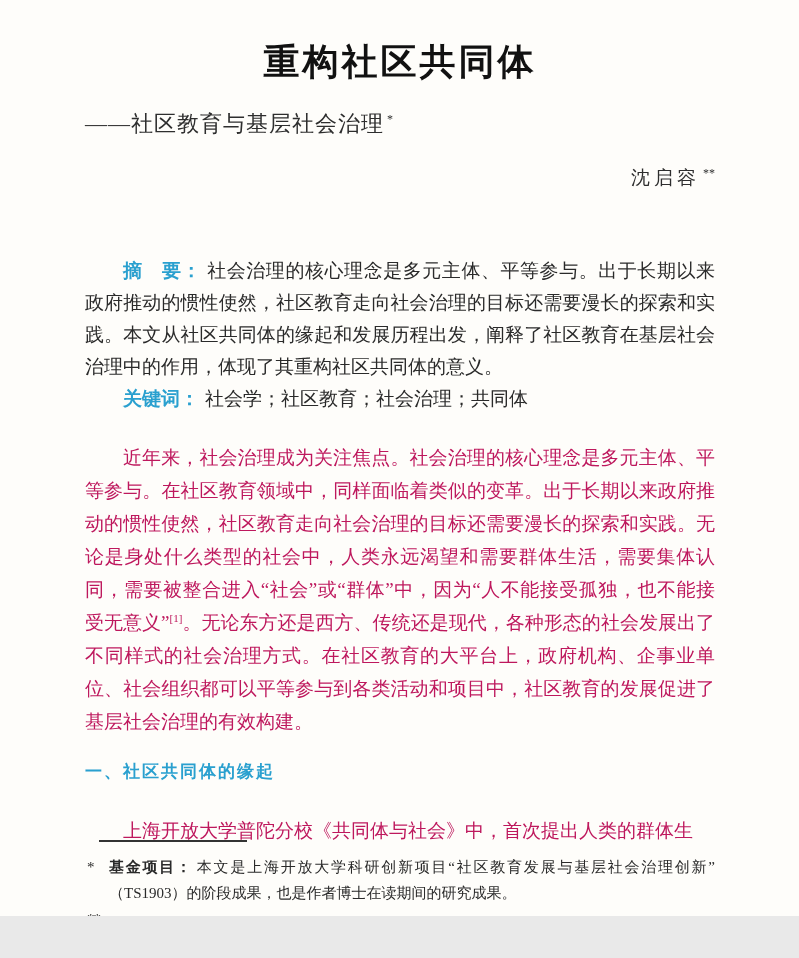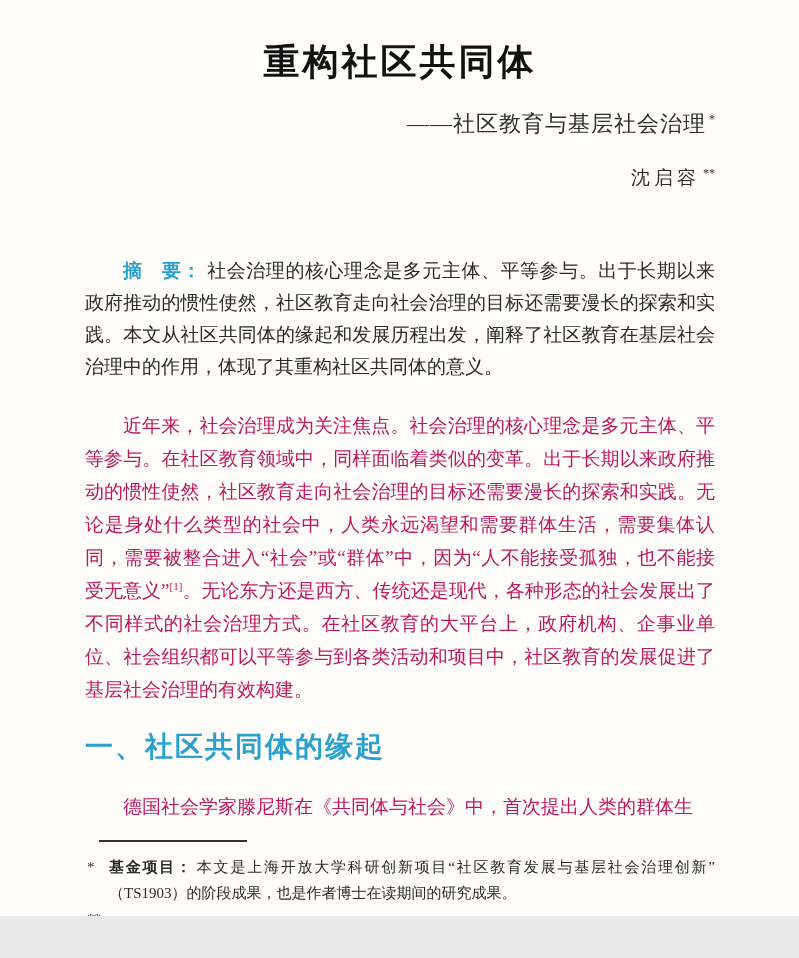--- a/index.html
+++ b/index.html
@@ -23,21 +23,21 @@
   .title {
     margin: 8px 0 0 0;
     text-align: center;
     font-size: 36px;
     font-weight: bold;
     letter-spacing: 3px;
     color: #111;
   }
   .subtitle {
     margin-top: 22px;
-    text-align: right;
+    text-align: left;
     font-size: 22px;
     color: #2e2e2e;
     letter-spacing: 1px;
   }
   .author {
     margin-top: 26px;
     text-align: right;
     font-size: 19px;
     letter-spacing: 4px;
     color: #2e2e2e;
@@ -77,23 +77,23 @@
     text-indent: 2em;
     color: #be185d;
   }
   .body-p.first { margin-top: 26px; }
   sup.ref {
     font-size: 11px;
     vertical-align: super;
     line-height: 0;
   }
   .section-heading {
-    margin: 22px 0 24px 0;
+    margin: 22px 0 31px 0;
     font-family: "Liberation Sans", "DejaVu Sans", sans-serif;
-    font-size: 28px;
+    font-size: 17px;
     font-weight: bold;
     letter-spacing: 2px;
   }
   
   .footnotes {
     position: absolute;
     left: 85px;
     right: 84px;
     top: 840px;
     font-size: 15px;
@@ -133,27 +133,28 @@
   <div class="subtitle">
     <span>——社区教育与基层社会治理</span><sup class="note-mark">*</sup>
   </div>
 
   <div class="author">
     <span>沈启容</span><sup class="note-mark">**</sup>
   </div>
 
   <div class="abstract">
     <p><span class="teal-label accent" style="color: rgb(42, 160, 207);">摘　要：</span><span>社会治理的核心理念是多元主体、平等参与。出于长期以来政府推动的惯性使然，社区教育走向社会治理的目标还需要漫长的探索和实践。本文从社区共同体的缘起和发展历程出发，阐释了社区教育在基层社会治理中的作用，体现了其重构社区共同体的意义。</span></p>
+    <p class="kw"><span class="teal-label accent" style="color: rgb(42, 160, 207);">关键词：</span><span>社会学；社区教育；社会治理；共同体</span></p>
   </div>
 
   <p class="body-p first"><span>近年来，社会治理成为关注焦点。社会治理的核心理念是多元主体、平等参与。在社区教育领域中，同样面临着类似的变革。出于长期以来政府推动的惯性使然，社区教育走向社会治理的目标还需要漫长的探索和实践。无论是身处什么类型的社会中，人类永远渴望和需要群体生活，需要集体认同，需要被整合进入“社会”或“群体”中，因为“人不能接受孤独，也不能接受无意义”</span><sup class="ref">[1]</sup><span>。无论东方还是西方、传统还是现代，各种形态的社会发展出了不同样式的社会治理方式。在社区教育的大平台上，政府机构、企事业单位、社会组织都可以平等参与到各类活动和项目中，社区教育的发展促进了基层社会治理的有效构建。</span></p>
 
   <h2 class="section-heading accent" style="color: rgb(42, 160, 207);">一、社区共同体的缘起</h2>
 
-  <p class="body-p">德国社会学家滕尼斯在《共同体与社会》中，首次提出人类的群体生</p>
+  <p class="body-p">上海开放大学普陀分校《共同体与社会》中，首次提出人类的群体生</p>
 
   <div class="footnotes">
     <div class="fn-rule"></div>
     <div class="fn">
       <span class="fn-marker">*</span><span class="fn-label">基金项目：</span><span>本文是上海开放大学科研创新项目“社区教育发展与基层社会治理创新”（TS1903）的阶段成果，也是作者博士在读期间的研究成果。</span>
     </div>
     <div class="fn">
       <span class="fn-marker">**</span>
     </div>
   </div>

